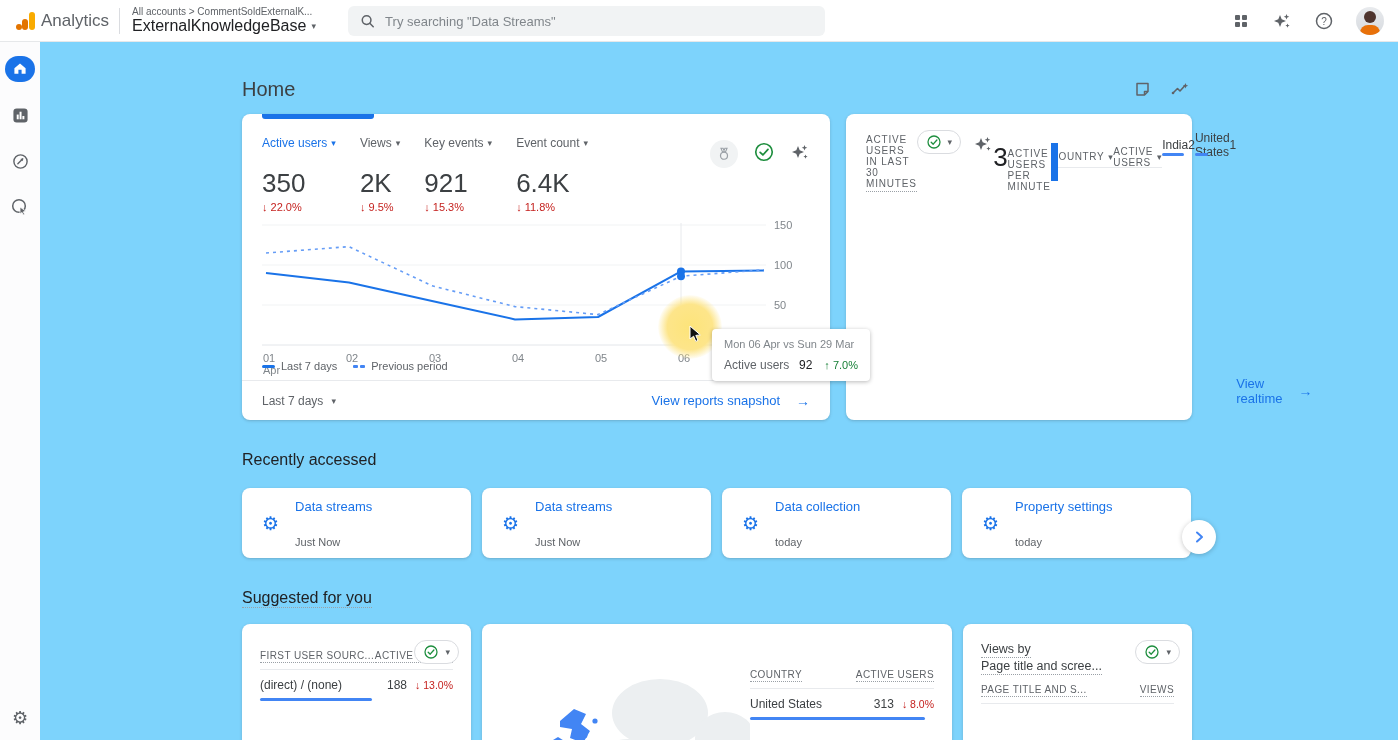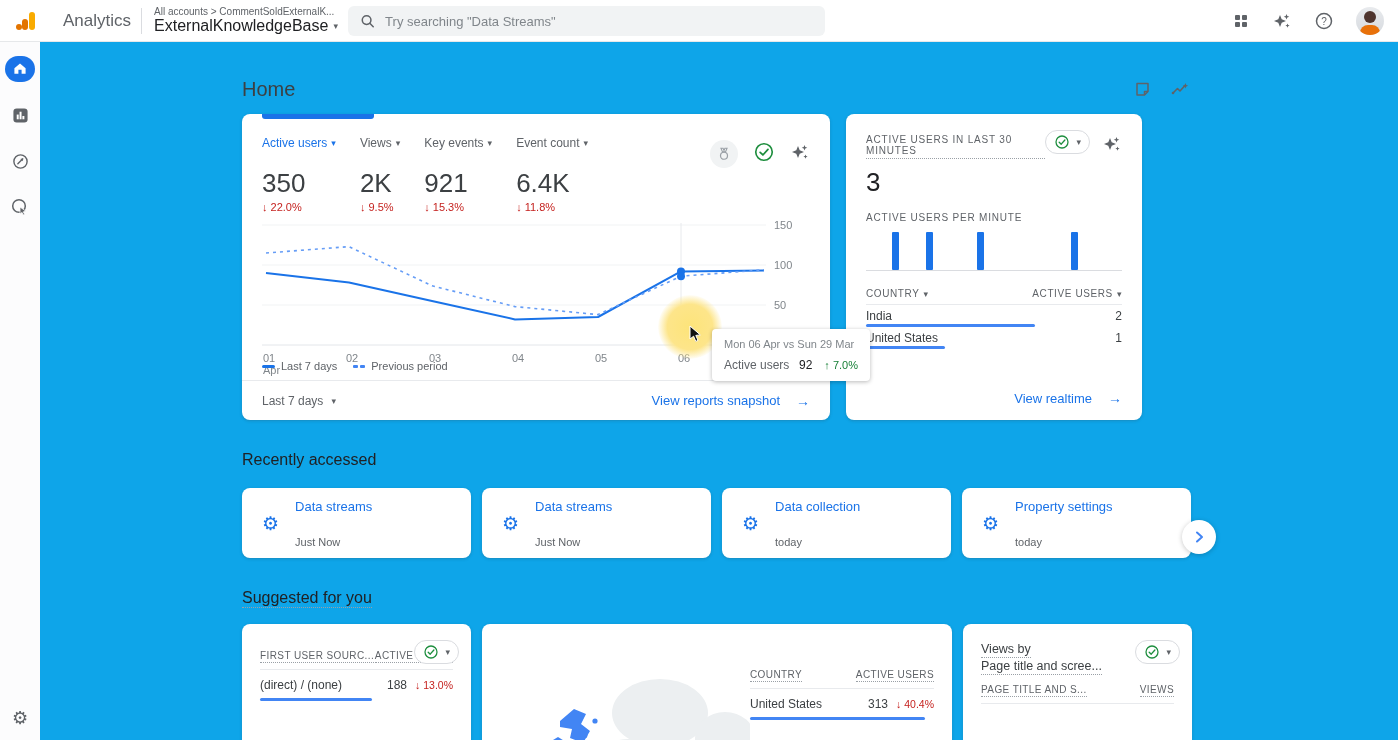--- a/index.html
+++ b/index.html
@@ -2,21 +2,21 @@
 <html><head>
 <meta charset="utf-8">
 <style>
   * { margin:0; padding:0; box-sizing:border-box; }
   html,body { width:1398px; height:740px; overflow:hidden; background:#fff;
     font-family:"Liberation Sans", sans-serif; }
 
   
   .topbar{position:absolute;top:0;left:0;right:0;height:42px;background:#fff;
     border-bottom:1px solid #e6e8ea;display:flex;align-items:center;z-index:20}
-  .logo{display:flex;align-items:center;gap:25px;padding-left:14px}
+  .logo{display:flex;align-items:center;gap:3px;padding-left:14px}
   .brand{font-size:17px;color:#5f6368}
   .vdiv{width:1px;height:26px;background:#dadce0;margin:0 12px 0 10px}
   .account{display:flex;flex-direction:column;justify-content:center}
   .breadcrumb{font-size:10px;color:#5f6368}
   .account-name{font-size:16px;color:#202124;display:flex;align-items:center;gap:5px;cursor:pointer}
   .caret{font-size:9px;color:#5f6368}
   .search{position:absolute;left:348px;top:6px;width:477px;height:30px;background:#f1f3f4;
     border-radius:6px;display:flex;align-items:center;padding:0 12px;gap:10px}
   .search input{border:none;background:transparent;outline:none;font-size:13px;color:#5f6368;width:100%}
   .search input::placeholder{color:#80868b}
@@ -28,21 +28,21 @@
   .avatar .body{position:absolute;bottom:-2px;left:4px;width:20px;height:12px;border-radius:8px 8px 0 0;background:#e8710a}
 
   
   .sidebar{position:absolute;top:42px;left:0;bottom:0;width:40px;background:#fcfcfd;
     display:flex;flex-direction:column;align-items:center;padding-top:14px;gap:20px;z-index:15}
   .side-item{width:30px;height:26px;display:flex;align-items:center;justify-content:center;cursor:pointer;border-radius:13px}
   .side-item.active{background:#1a73e8}
   .side-gear{position:absolute;bottom:12px;cursor:pointer}
 
   
-  .main{position:absolute;top:42px;left:40px;right:0;bottom:0;background:#0ea5e9;overflow:hidden}
+  .main{position:absolute;top:42px;left:40px;right:0;bottom:0;background:#7dd3fc;overflow:hidden}
   .content{position:relative;margin-left:202px;width:952px}
   .page-header{display:flex;justify-content:space-between;align-items:center;padding-top:34px;height:60px}
   .page-title{font-size:20px;color:#3c4043;font-weight:400}
   .header-actions{display:flex;gap:18px;padding-right:4px}
   .card{background:#fff;border-radius:8px;
     box-shadow:0 1px 2px rgba(60,64,67,.14),0 1px 3px 1px rgba(60,64,67,.08)}
 
   
   .top-cards{display:flex;gap:16px;margin-top:12px}
   .overview-card{position:relative;width:588px;height:306px}
@@ -73,21 +73,21 @@
   .lg-line{width:13px;height:3px;background:#1a73e8;border-radius:2px}
   .lg-dash{display:flex;gap:2px}
   .lg-dash i{width:5px;height:3px;background:#4285f4;border-radius:1px;display:block}
   .card-footer{position:absolute;bottom:0;left:0;right:0;height:40px;border-top:1px solid #e8eaed;
     display:flex;align-items:center;justify-content:space-between;padding:0 20px}
   .range{font-size:12px;color:#5f6368;display:flex;align-items:center;gap:8px;cursor:pointer}
   .blue-link{font-size:13px;color:#1a73e8;display:flex;align-items:center;gap:16px;cursor:pointer;text-decoration:none}
   .blue-link .arr{font-size:14px}
 
   
-  .realtime-card{width:296px;height:306px;display:flex;flex-direction:column;padding:20px 20px 14px}
+  .realtime-card{width:346px;height:306px;display:flex;flex-direction:row;padding:20px 20px 14px}
   .rt-header{display:flex;align-items:flex-start}
   .rt-title{font-size:10px;letter-spacing:.8px;color:#5f6368;border-bottom:1px dotted #9aa0a6;padding-bottom:2px}
   .pill{display:flex;align-items:center;gap:6px;border:1px solid #dadce0;border-radius:13px;height:24px;
     padding:0 8px;background:#fff;cursor:pointer}
   .rt-header .pill{margin-left:auto;margin-top:-4px}
   .rt-header .sparkle{margin-left:12px;margin-top:0px;cursor:pointer}
   .rt-value{font-size:26px;color:#202124;margin-top:8px}
   .rt-minute-label{font-size:10px;letter-spacing:.8px;color:#5f6368;margin-top:14px}
   .rt-bars{position:relative;height:42px;margin-top:6px;border-bottom:1px solid #dadce0}
   .rt-bar{position:absolute;bottom:0;width:7px;background:#1a73e8;border-radius:1px}
@@ -509,21 +509,21 @@
           <div class="wide-table">
             <div class="s-cols" style="margin-top:26px">
               <span class="dotted">COUNTRY</span>
               <span class="dotted">ACTIVE USERS</span>
             </div>
             <div class="s-row">
               <span>United States</span>
               <span class="v">313</span>
               <span class="d">
                 <span>↓</span>
-                <span>40.4%</span>
+                <span>8.0%</span>
               </span>
               <span class="row-bar s-bar" style="width: 95%;"></span>
             </div>
           </div>
         </div>
       </div>
 
       <div class="card s-card small">
         <div class="s-title">
           <span class="dotted">Views by</span><br>

